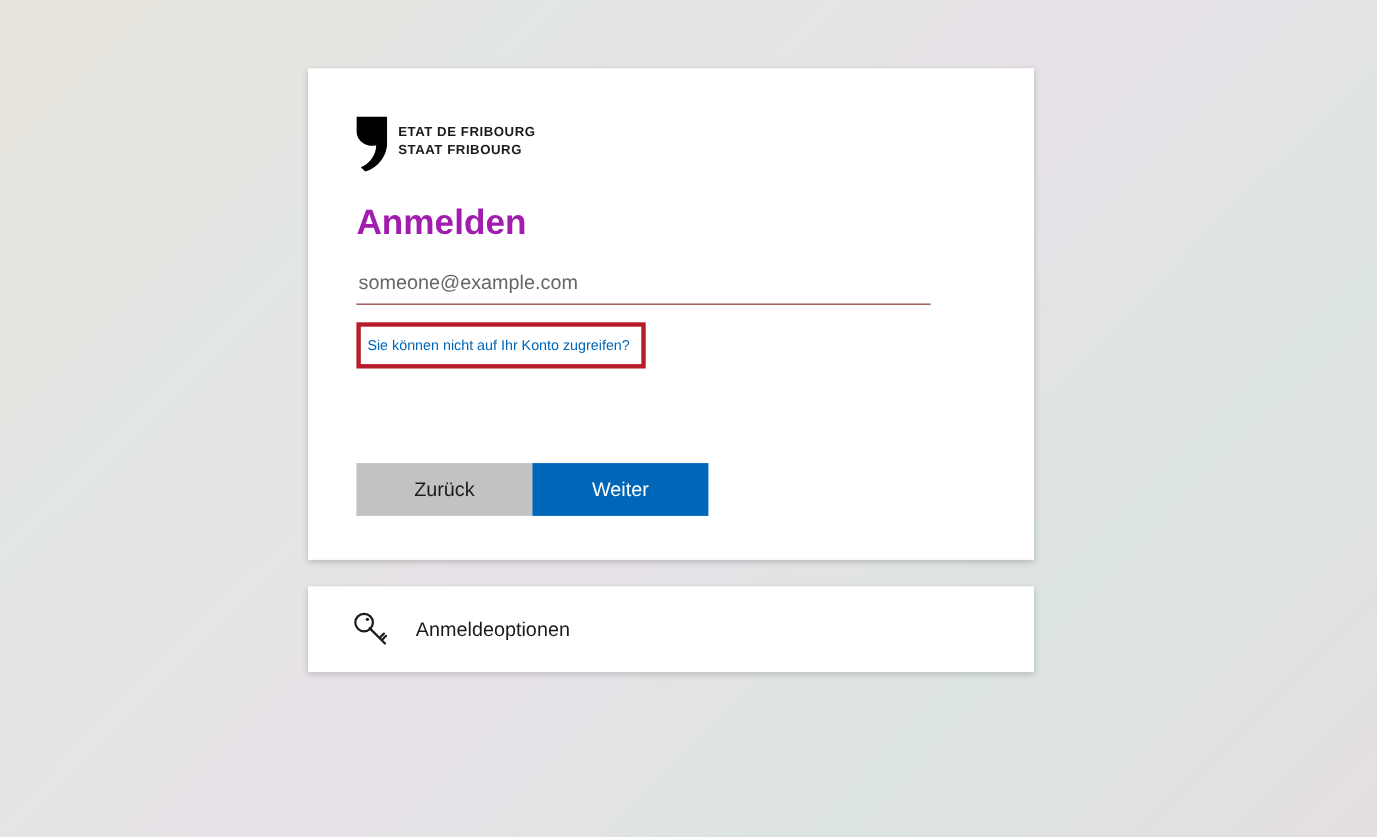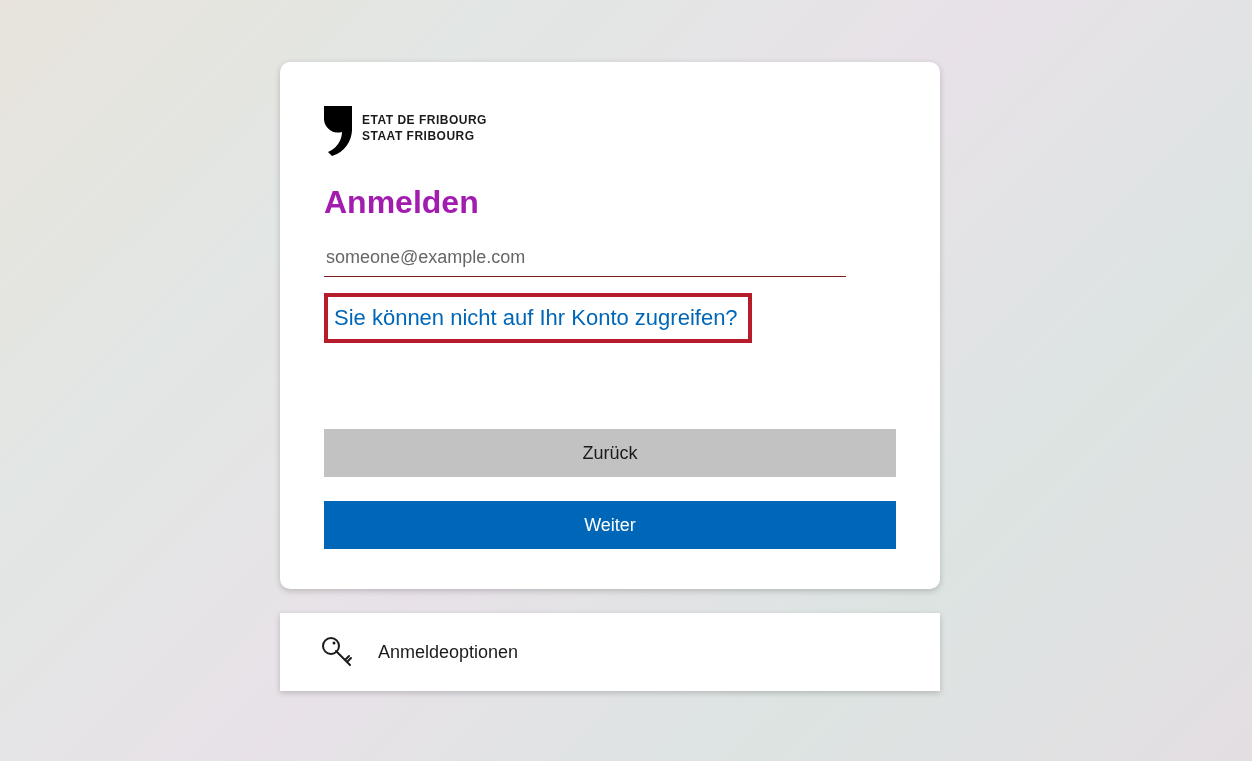--- a/index.html
+++ b/index.html
@@ -19,21 +19,20 @@
     position: absolute;
     left: 280px;
     top: 62px;
     width: 660px;
   }
   .card {
     background: #ffffff;
     box-shadow: 0 2px 6px rgba(0,0,0,0.2);
     padding: 44px 44px 40px 44px;
     margin-bottom: 24px;
-    border-radius: 10px;
   }
   .logo-row {
     display: flex;
     align-items: flex-start;
     gap: 10px;
     margin-bottom: 22px;
   }
   .logo-mark svg {
     display: block;
   }
@@ -66,30 +65,29 @@
     color: #666666;
   }
   .help-link-wrap {
     margin-top: 16px;
     border: 4px solid #b71c2b;
     display: inline-block;
     padding: 8px 10px 8px 6px;
   }
   .help-link {
     color: #0067b8;
-    font-size: 22px;
+    font-size: 13px;
     text-decoration: none;
     cursor: pointer;
   }
   .button-row {
     display: flex;
-    justify-content: center;
-    gap: 24px;
+    justify-content: flex-start;
+    gap: 0;
     margin-top: 86px;
-    flex-direction: column;
   }
   .btn {
     min-width: 160px;
     height: 48px;
     border: none;
     font-size: 18px;
     cursor: pointer;
   }
   .btn-secondary {
     background: #c2c2c2;

